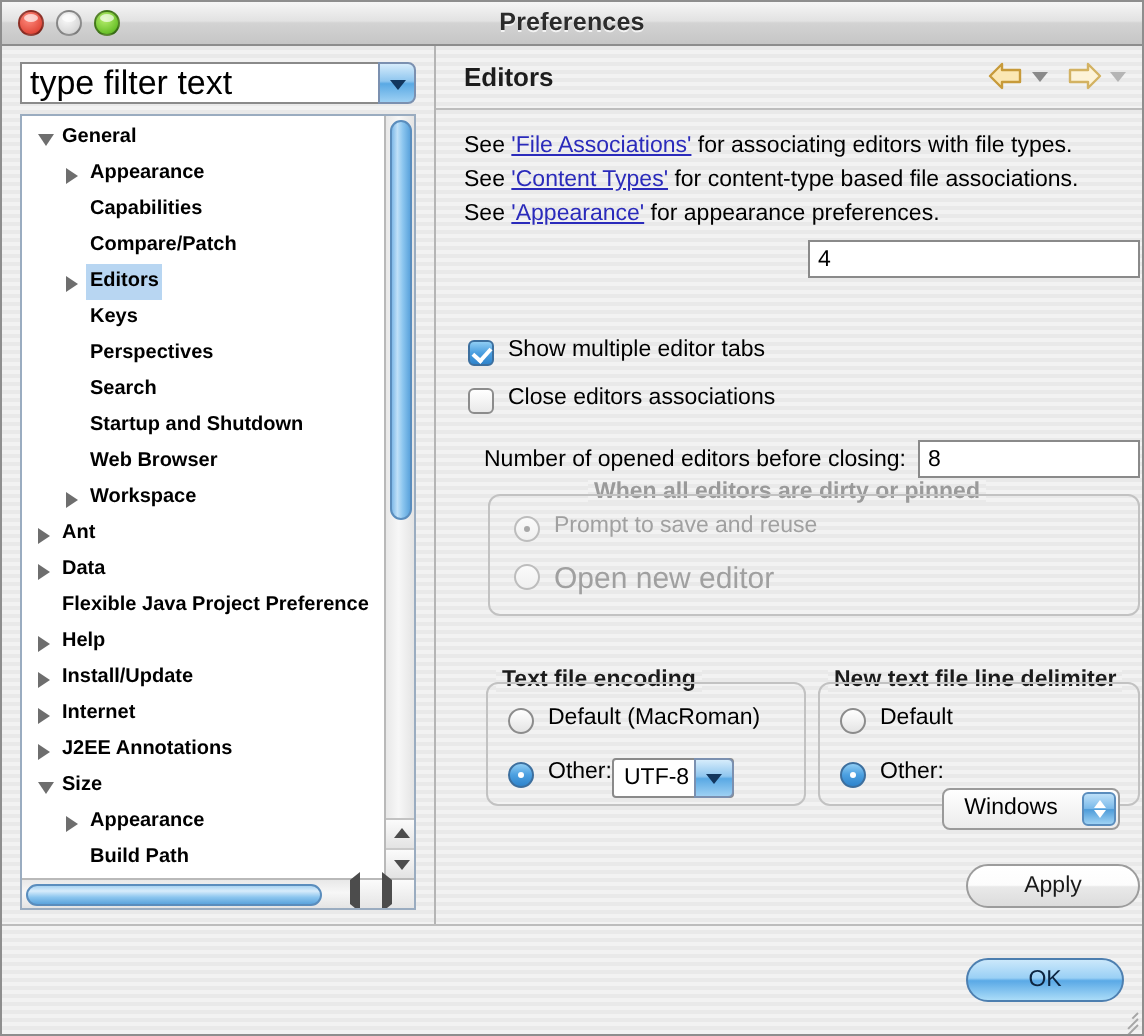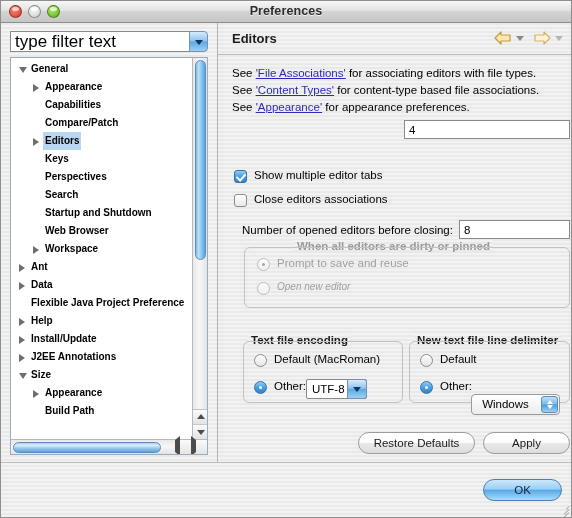--- a/index.html
+++ b/index.html
@@ -587,20 +587,24 @@
             <div class="tree-item lvl0">
               <span class="lbl">Flexible Java Project Preference</span>
             </div>
             <div class="tree-item lvl0">
               <span class="arrow"></span>
               <span class="lbl">Help</span>
             </div>
             <div class="tree-item lvl0">
               <span class="arrow"></span>
               <span class="lbl">Install/Update</span>
+            </div>
+            <div class="tree-item lvl0">
+              <span class="arrow"></span>
+              <span class="lbl">Internet</span>
             </div>
             <div class="tree-item lvl0">
               <span class="arrow"></span>
               <span class="lbl">J2EE Annotations</span>
             </div>
             <div class="tree-item lvl0">
               <span class="arrow open"></span>
               <span class="lbl">Size</span>
             </div>
             <div class="tree-item lvl1">
@@ -684,21 +688,21 @@
 
     <div class="group-label dim" style="left:32px; top:217px;margin-left:44px;">When all editors are dirty or pinned</div>
     <div class="group" style="left:26px; top:224px; width:326px; height:61px;"></div>
 
     <div style="position:absolute; left:39px; top:235px;">
       <span class="rdo checked disabled"></span>
       <span class="dimtext" style="position:absolute; left:20px; top:-1px; font-size:11.5px; white-space:nowrap;">Prompt to save and reuse</span>
     </div>
     <div style="position:absolute; left:39px; top:259px;">
       <span class="rdo disabled"></span>
-      <span class="dimtext" style="position:absolute; left:20px; top:-1px; font-size:10px; white-space:nowrap;font-style:italic;">Open new editor</span>
+      <span class="dimtext" style="position:absolute; left:20px; top:-1px; font-size:15px; white-space:nowrap;">Open new editor</span>
     </div>
 
     <div class="group-label" style="left:30px; top:311px;">Text file encoding</div>
     <div class="group" style="left:25px; top:318px; width:160px; height:62px;"></div>
 
     <div style="position:absolute; left:36px; top:331px;">
       <span class="rdo"></span>
       <span style="position:absolute; left:20px; top:-1px; font-size:11.5px; white-space:nowrap;">Default (MacRoman)</span>
     </div>
     <div style="position:absolute; left:36px; top:358px;">
@@ -724,21 +728,20 @@
       <span style="position:absolute; left:20px; top:-1px; font-size:11.5px; white-space:nowrap;">Other:</span>
     </div>
     <div class="popup" style="left:253px; top:355px; width:89px;">
       <span>Windows</span>
       <span class="popup-btn">
         <span class="up"></span>
         <span class="dn"></span>
       </span>
     </div>
 
-    <button class="aqua-btn" style="left:140px; top:409px; width:117px;">Restore Defaults</button>
     <button class="aqua-btn" style="left:265px; top:409px; width:87px;">Apply</button>
   </div>
 
   <div class="footer">
     <button class="aqua-btn default" style="left:482px; top:16px; width:79px;">OK</button>
     <div class="grip">
       <i style="width:9px; right:0; top:10px; transform:rotate(-45deg);"></i>
       <i style="width:7px; right:0; top:7px;  transform:rotate(-45deg);"></i>
       <i style="width:4px; right:0; top:4px;  transform:rotate(-45deg);"></i>
     </div>

